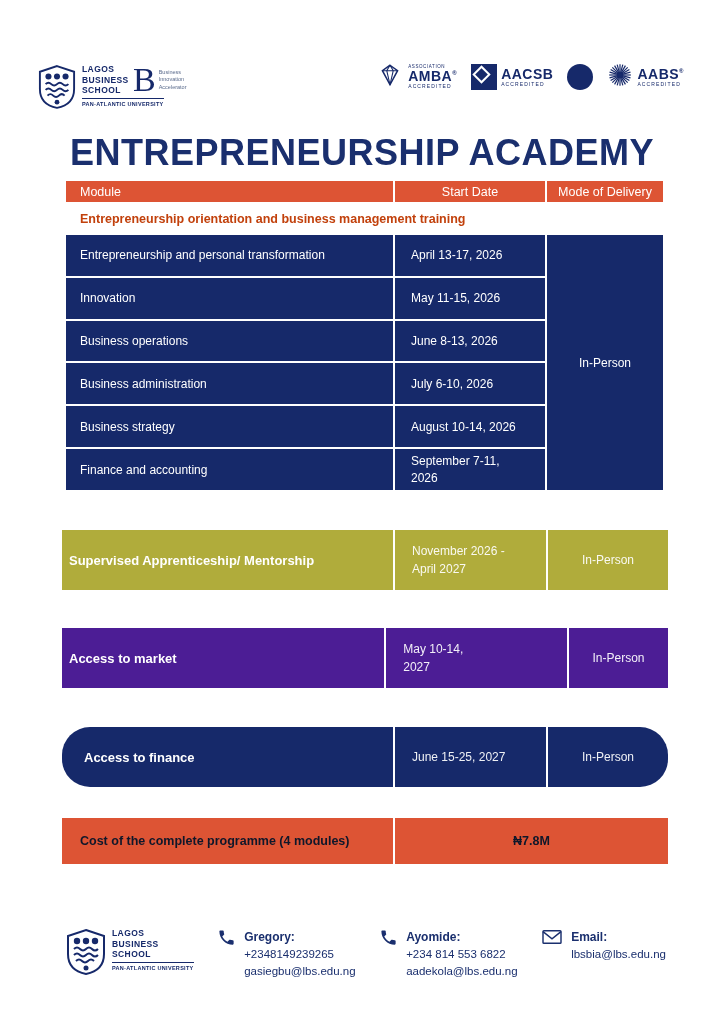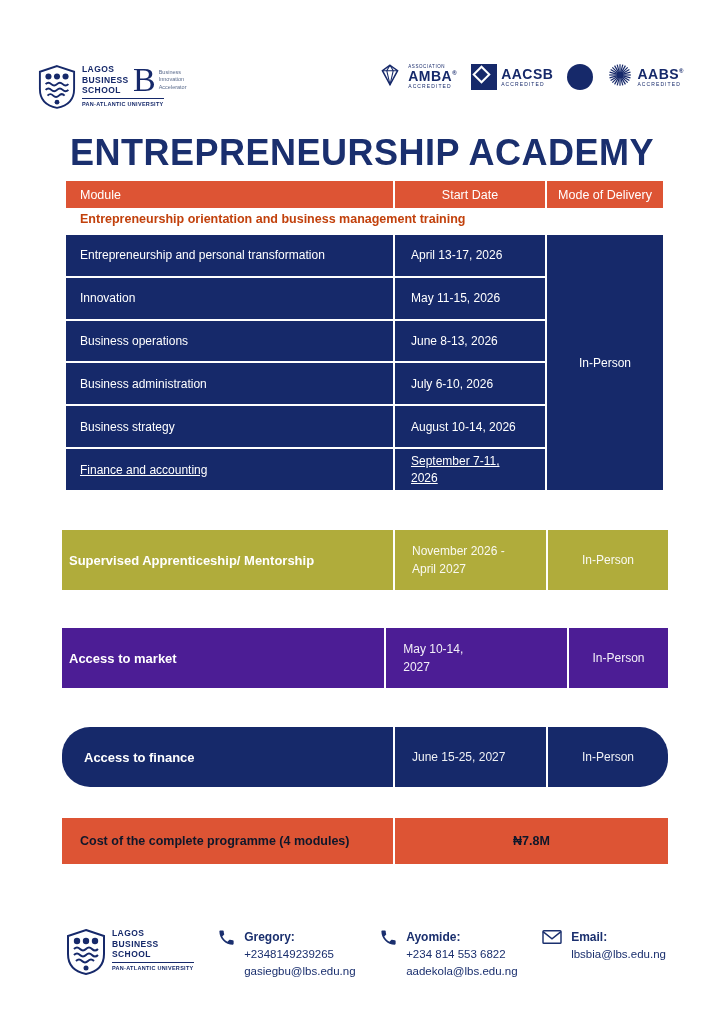--- a/index.html
+++ b/index.html
@@ -35,34 +35,34 @@
       border:2px solid #fff; transform:rotate(45deg); background:#16296A; }
   .circle-logo { width:26px; height:26px; border-radius:50%; background:#16296A; }
 
   
   .page-title {
     left:0; right:0; top:132px; text-align:center;
     font-size:36px; font-weight:800; letter-spacing:.5px; color:#1A2F6E;
   }
 
   
-  .head-row { left:66px; top:181px; width:597px; height:27px;
+  .head-row { left:66px; top:181px; width:597px; height:21px;
     background:#DD5434; color:#fff; display:flex; font-size:12.5px; }
   .head-module { width:327px; display:flex; align-items:center; padding-left:14px; }
   .head-date { width:152px; display:flex; align-items:center; justify-content:center; border-left:2px solid #fff; }
   .head-mode { width:118px; display:flex; align-items:center; justify-content:center; border-left:2px solid #fff; }
 
   .section-label { left:80px; top:212px; font-size:12.5px; font-weight:bold; color:#c2410c; }
 
   
   .core-table { left:66px; top:235px; width:597px; height:255px;
     background:#16296A; color:#fff; display:flex; font-size:12px; }
   .core-left { width:479px; display:flex; flex-direction:column; }
   .core-row { flex:1; display:flex; border-bottom:2px solid #fff; }
-  .core-row:last-child { border-bottom:none;text-decoration:underline; }
+  .core-row:last-child { border-bottom:none; }
   .cell-module { width:327px; display:flex; align-items:center; padding-left:14px; padding-right:18px; }
   .cell-date { width:152px; display:flex; align-items:center; padding-left:16px; padding-right:28px;
     border-left:2px solid #fff; line-height:1.35; }
   .core-mode { width:118px; border-left:2px solid #fff; display:flex; align-items:center; justify-content:center; }
 
   
   .band { left:62px; width:606px; height:60px; display:flex; color:#fff; }
   .band-module { width:331px; display:flex; align-items:center; padding-left:7px;
     font-size:13px; font-weight:bold; }
   .band-date { width:153px; display:flex; align-items:center; padding-left:17px; padding-right:30px;

